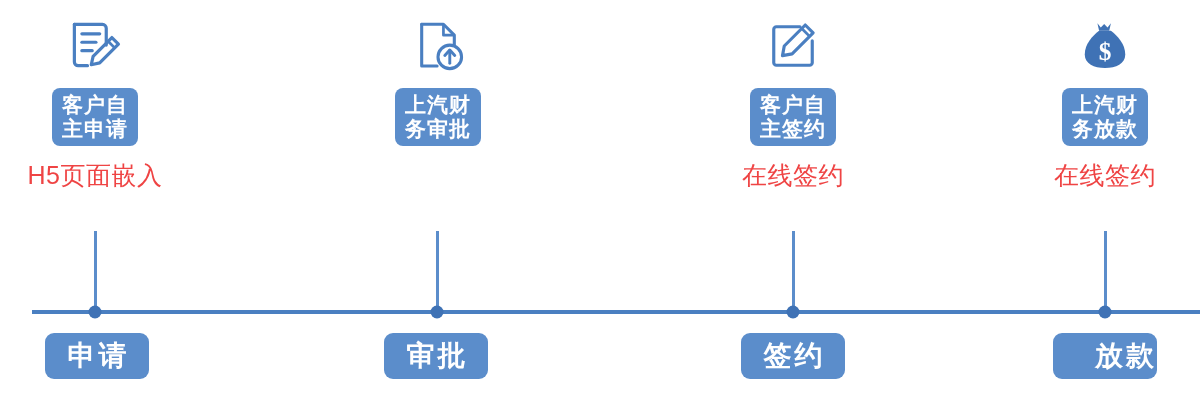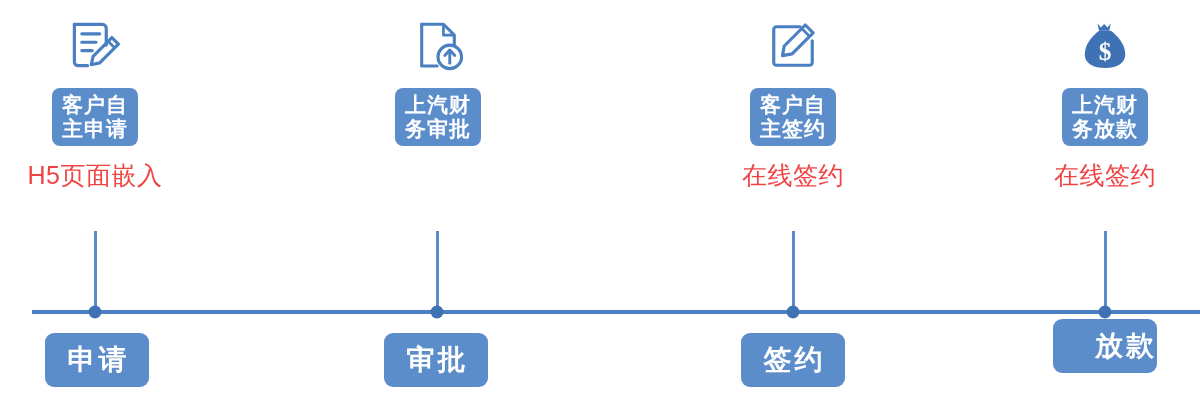--- a/index.html
+++ b/index.html
@@ -94,21 +94,21 @@
     background: #5b8dcb;
     color: #ffffff;
     border: none;
     border-radius: 9px;
     font-family: inherit;
     font-size: 28px;
     font-weight: 700;
     letter-spacing: 3px;
     text-indent: 3px;
     padding: 0;
-    height: 54px;
+    height: 46px;
     width: 104px;
     cursor: pointer;
     display: flex;
     align-items: center;
     justify-content: center;
     white-space: nowrap;
   }
 </style>
 </head>
 <body>
@@ -180,15 +180,15 @@
 
   <div class="timeline-axis" style="top:310px;"></div>
   <div class="timeline-dot" style="left:95px;  top:312px;"></div>
   <div class="timeline-dot" style="left:437px; top:312px;"></div>
   <div class="timeline-dot" style="left:793px; top:312px;"></div>
   <div class="timeline-dot" style="left:1105px;top:312px;"></div>
 
   <button class="stage-btn" style="left:45px;  top:333px;">申请</button>
   <button class="stage-btn" style="left:384px; top:333px;">审批</button>
   <button class="stage-btn" style="left:741px; top:333px;">签约</button>
-  <button class="stage-btn" style="left:1053px;top:319px;padding-left:39px;">放款</button>
+  <button class="stage-btn" style="left:1053px;top:333px;padding-left:39px;">放款</button>
 
 </div>
 
 </body></html>

